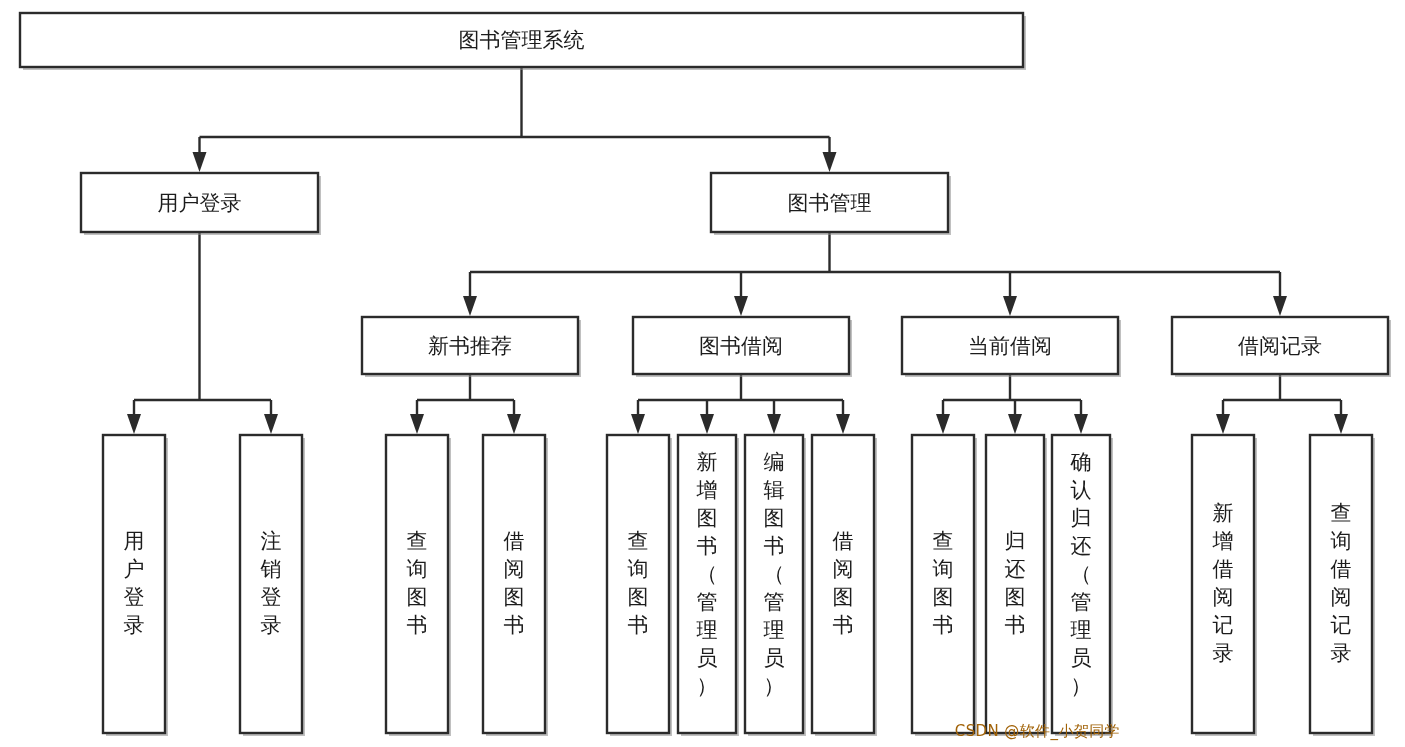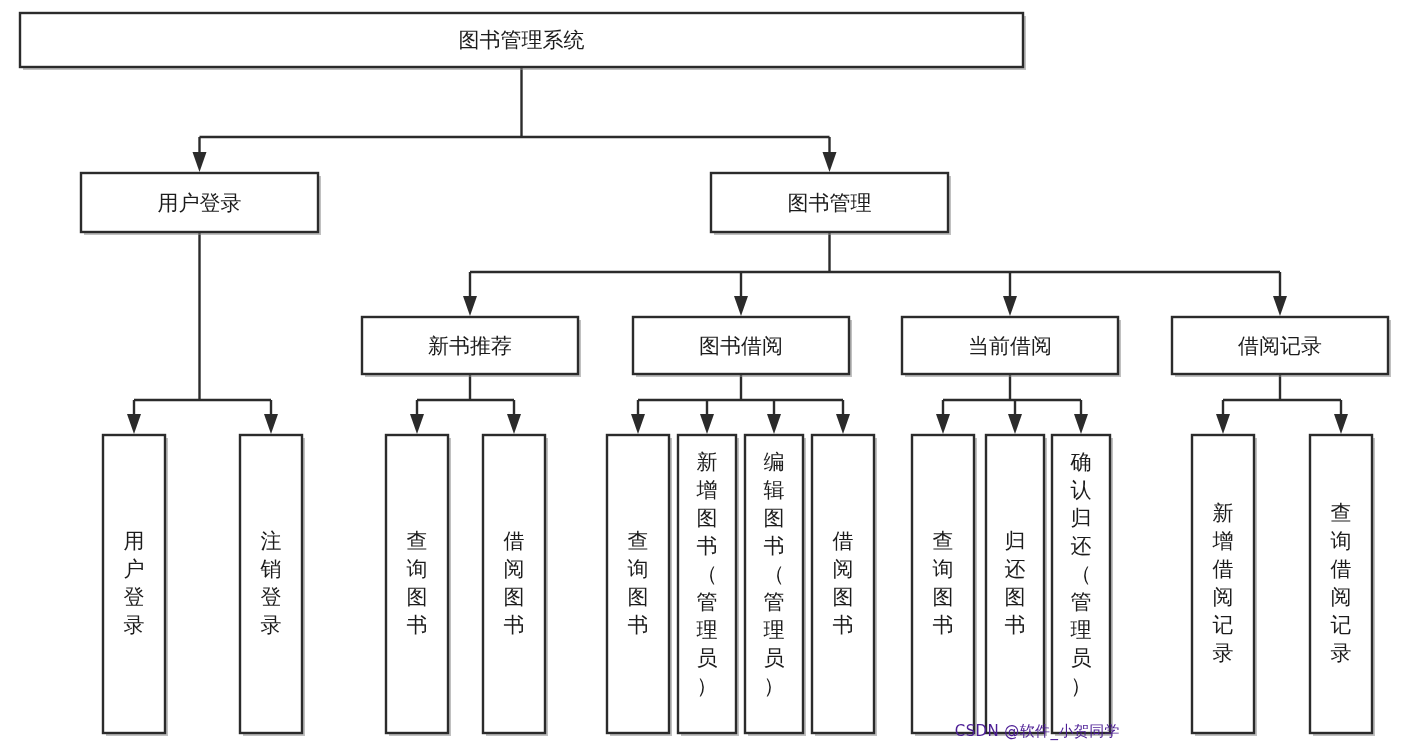--- a/index.html
+++ b/index.html
@@ -59,21 +59,21 @@
   }
   .arrow-head {
     fill: #2b2b2b;
   }
   .watermark {
     position: absolute;
     right: 8px;
     bottom: 6px;
     font-family: "DejaVu Sans", "Liberation Sans", sans-serif;
     font-size: 15px;
-    color: #4c1d95;
+    color: #a16207;
     letter-spacing: 0.4px;
     white-space: nowrap;
     user-select: none;
   }
 </style>
 </head>
 <body>
 
 <div id="diagram-root">
 

